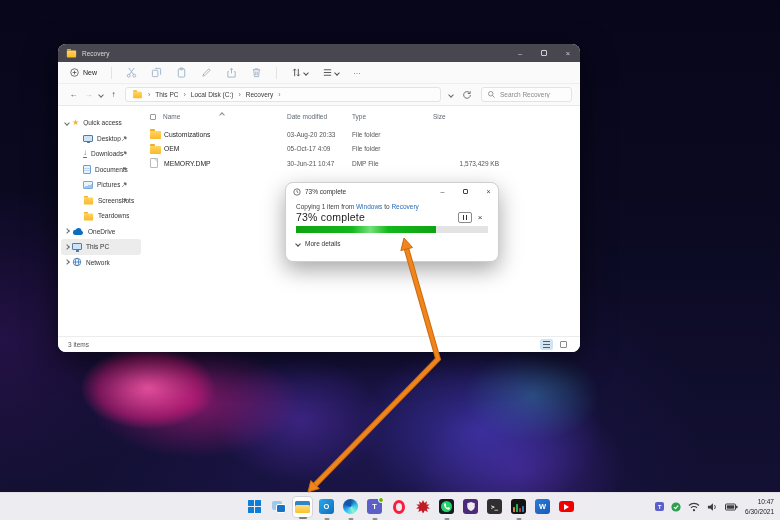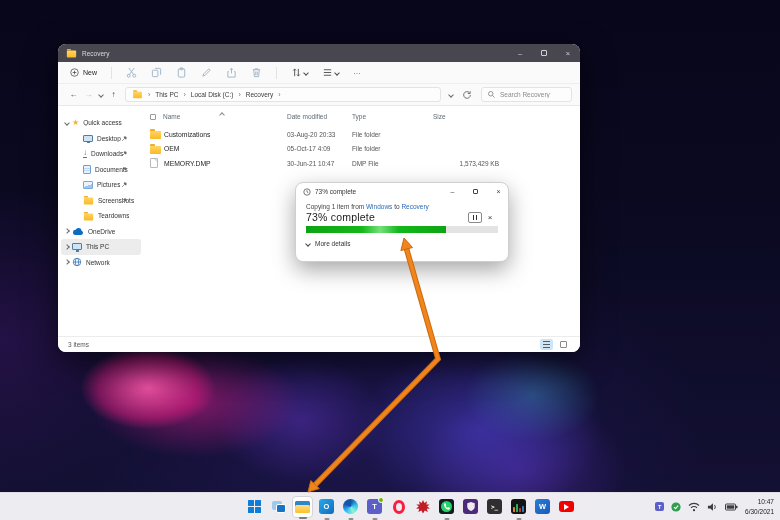--- a/index.html
+++ b/index.html
@@ -76,21 +76,21 @@
   .ftype{position:absolute;left:208px;top:3.5px;}
   .fsize{position:absolute;left:270px;width:85px;top:3.5px;text-align:right;}
   .statusbar{position:absolute;bottom:0;left:0;right:0;height:16px;background:#fff;border-top:1px solid #ececec;
     display:flex;align-items:center;padding:0 10px;font-size:6.5px;color:#555;}
   .viewtoggles{margin-left:auto;display:flex;gap:4px;align-items:center;}
   .vt{width:13px;height:11px;border-radius:2px;display:flex;align-items:center;justify-content:center;}
   .vt.active{background:#cfe4f5;}
   .vt .lines{width:7px;height:7px;background:repeating-linear-gradient(#5b5b5b 0 1px,transparent 1px 3px);}
   .vt .osq{width:7px;height:7px;border:1px solid #8a8a8a;border-radius:1px;}
   
-  .dlg{position:absolute;left:295px;top:182px;width:214px;height:80px;background:#fff;border:1px solid #cfcfcf;
+  .dlg{position:absolute;left:285px;top:182px;width:214px;height:80px;background:#fff;border:1px solid #cfcfcf;
     border-radius:8px;box-shadow:0 8px 22px rgba(0,0,0,.35);z-index:20;font-size:6.5px;color:#333;}
   .dlg-title{height:17px;display:flex;align-items:center;padding-left:7px;gap:4px;}
   .dlg-title .t{flex:1;}
   .dbtn{width:19px;height:17px;display:flex;align-items:center;justify-content:center;color:#444;font-size:7px;}
   .dbtn .sq{width:5.5px;height:5.5px;border:1px solid #444;border-radius:1px;display:block;}
   .dlg-line{margin:3px 10px 0;color:#444;}
   .dlg-line .lnk{color:#2b6cb8;}
   .dlg-row{margin:1px 10px 0;display:flex;align-items:center;}
   .dlg-pct{font-size:10.5px;color:#1b1b1b;flex:1;letter-spacing:.2px;}
   .pausebtn{width:14px;height:11px;border:1px solid #8a8a8a;border-radius:2px;display:flex;align-items:center;justify-content:center;gap:1.5px;}

